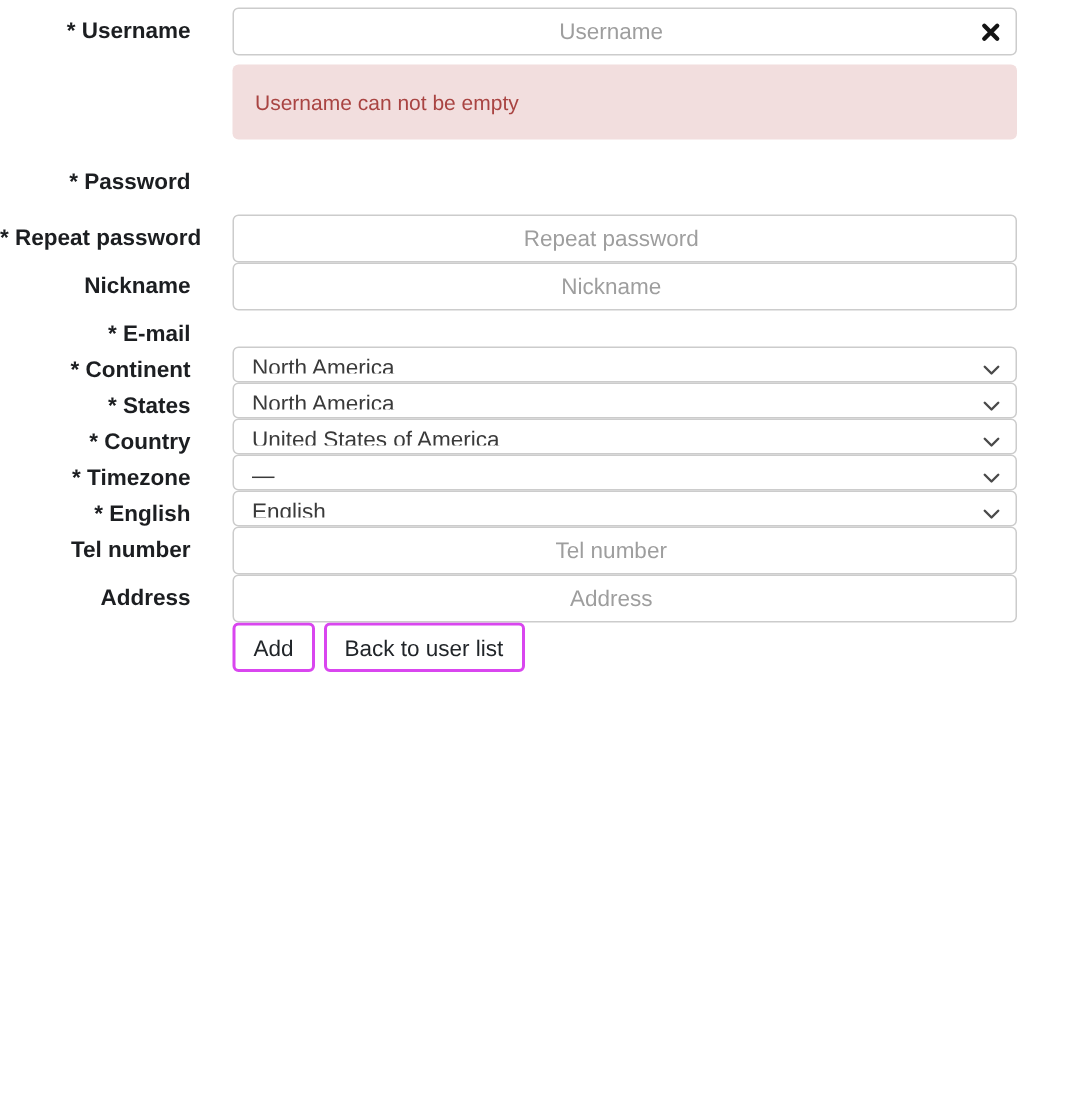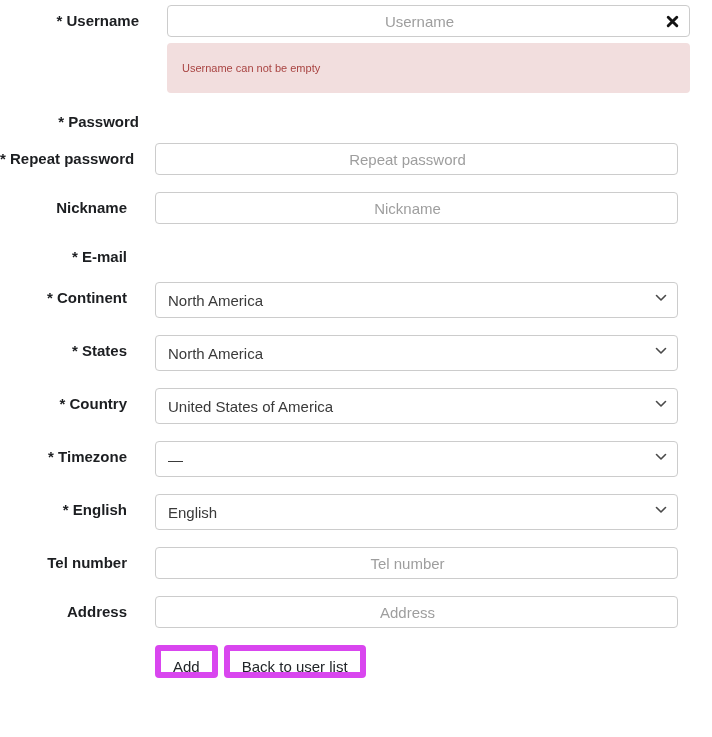--- a/index.html
+++ b/index.html
@@ -8,23 +8,22 @@
     height: 737px;
     overflow: hidden;
     background: #ffffff;
     font-family: "Liberation Sans", sans-serif;
   }
   .user-form { padding-top: 5px; }
 
   .form-group {
     display: flex;
     align-items: flex-start;
-    margin-bottom: 17px;
-  }
-  .form-group.has-error { margin-bottom: 13px; padding-left: 12px; }
+  }
+  .form-group.has-error { margin-bottom: 13px; }
 
   label.control-label {
     flex: 0 0 127px;
     width: 127px;
     text-align: right;
     white-space: nowrap;
     padding-top: 7px;
     font-size: 15px;
     font-weight: bold;
     color: #1c1e21;
@@ -52,21 +51,21 @@
     background: #ffffff;
     outline: none;
     text-align: center;
   }
   .text-input::placeholder { color: #9e9e9e; opacity: 1; }
 
   .select-input {
     display: block;
     width: 100%;
     box-sizing: border-box;
-    height: 36px;
+    height: 24px;
     padding: 5px 30px 5px 12px;
     font-size: 15px;
     font-family: inherit;
     color: #3a3a3a;
     border: 1px solid #cccccc;
     border-radius: 4px;
     background: #ffffff;
     -webkit-appearance: none;
     -moz-appearance: none;
     appearance: none;
@@ -95,33 +94,33 @@
     right: 11px;
     top: 12px;
     pointer-events: none;
   }
 
   .error-box {
     margin-top: 6px;
     padding: 15px;
     background: #f2dede;
     color: #a94442;
-    font-size: 11px;
+    font-size: 14px;
     line-height: 20px;
     border-radius: 4px;
   }
 
   .actions {
     margin-left: 155px;
     display: flex;
     gap: 6px;
   }
   .btn {
     background: #ffffff;
-    border: 6px solid #d946ef;
+    border: 2px solid #d946ef;
     border-radius: 4px;
     padding: 6px 12px;
     height: 33px;
     box-sizing: border-box;
     font-size: 15px;
     line-height: 19px;
     font-family: inherit;
     color: #212529;
     cursor: pointer;
   }

